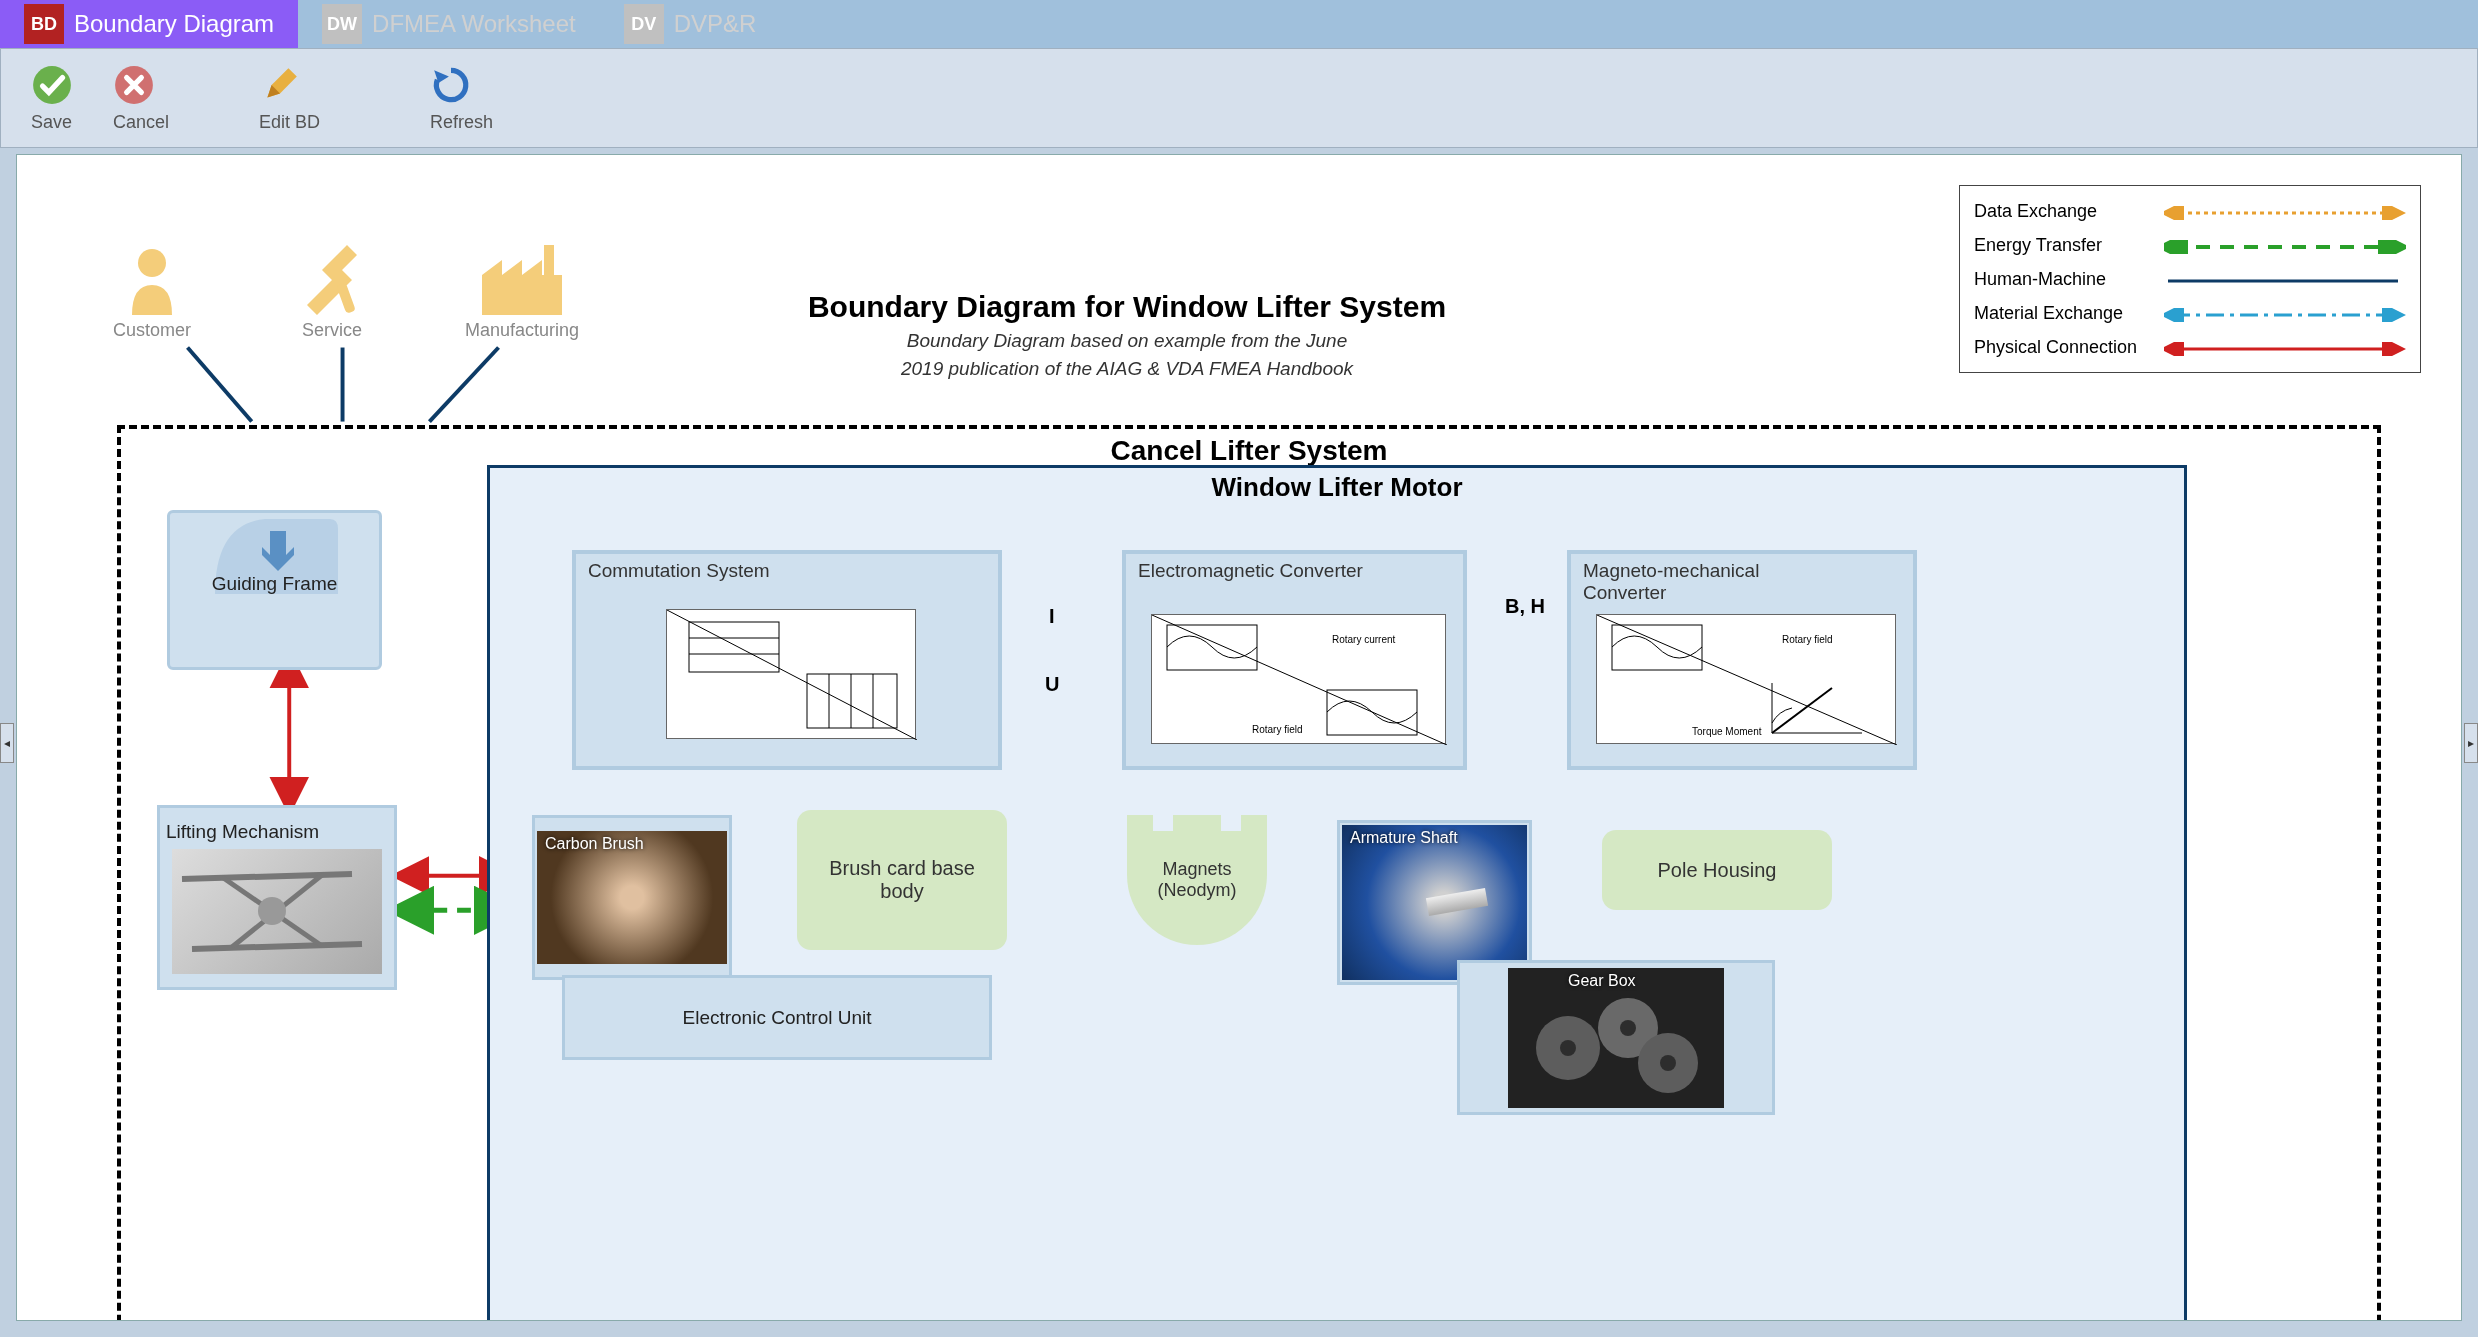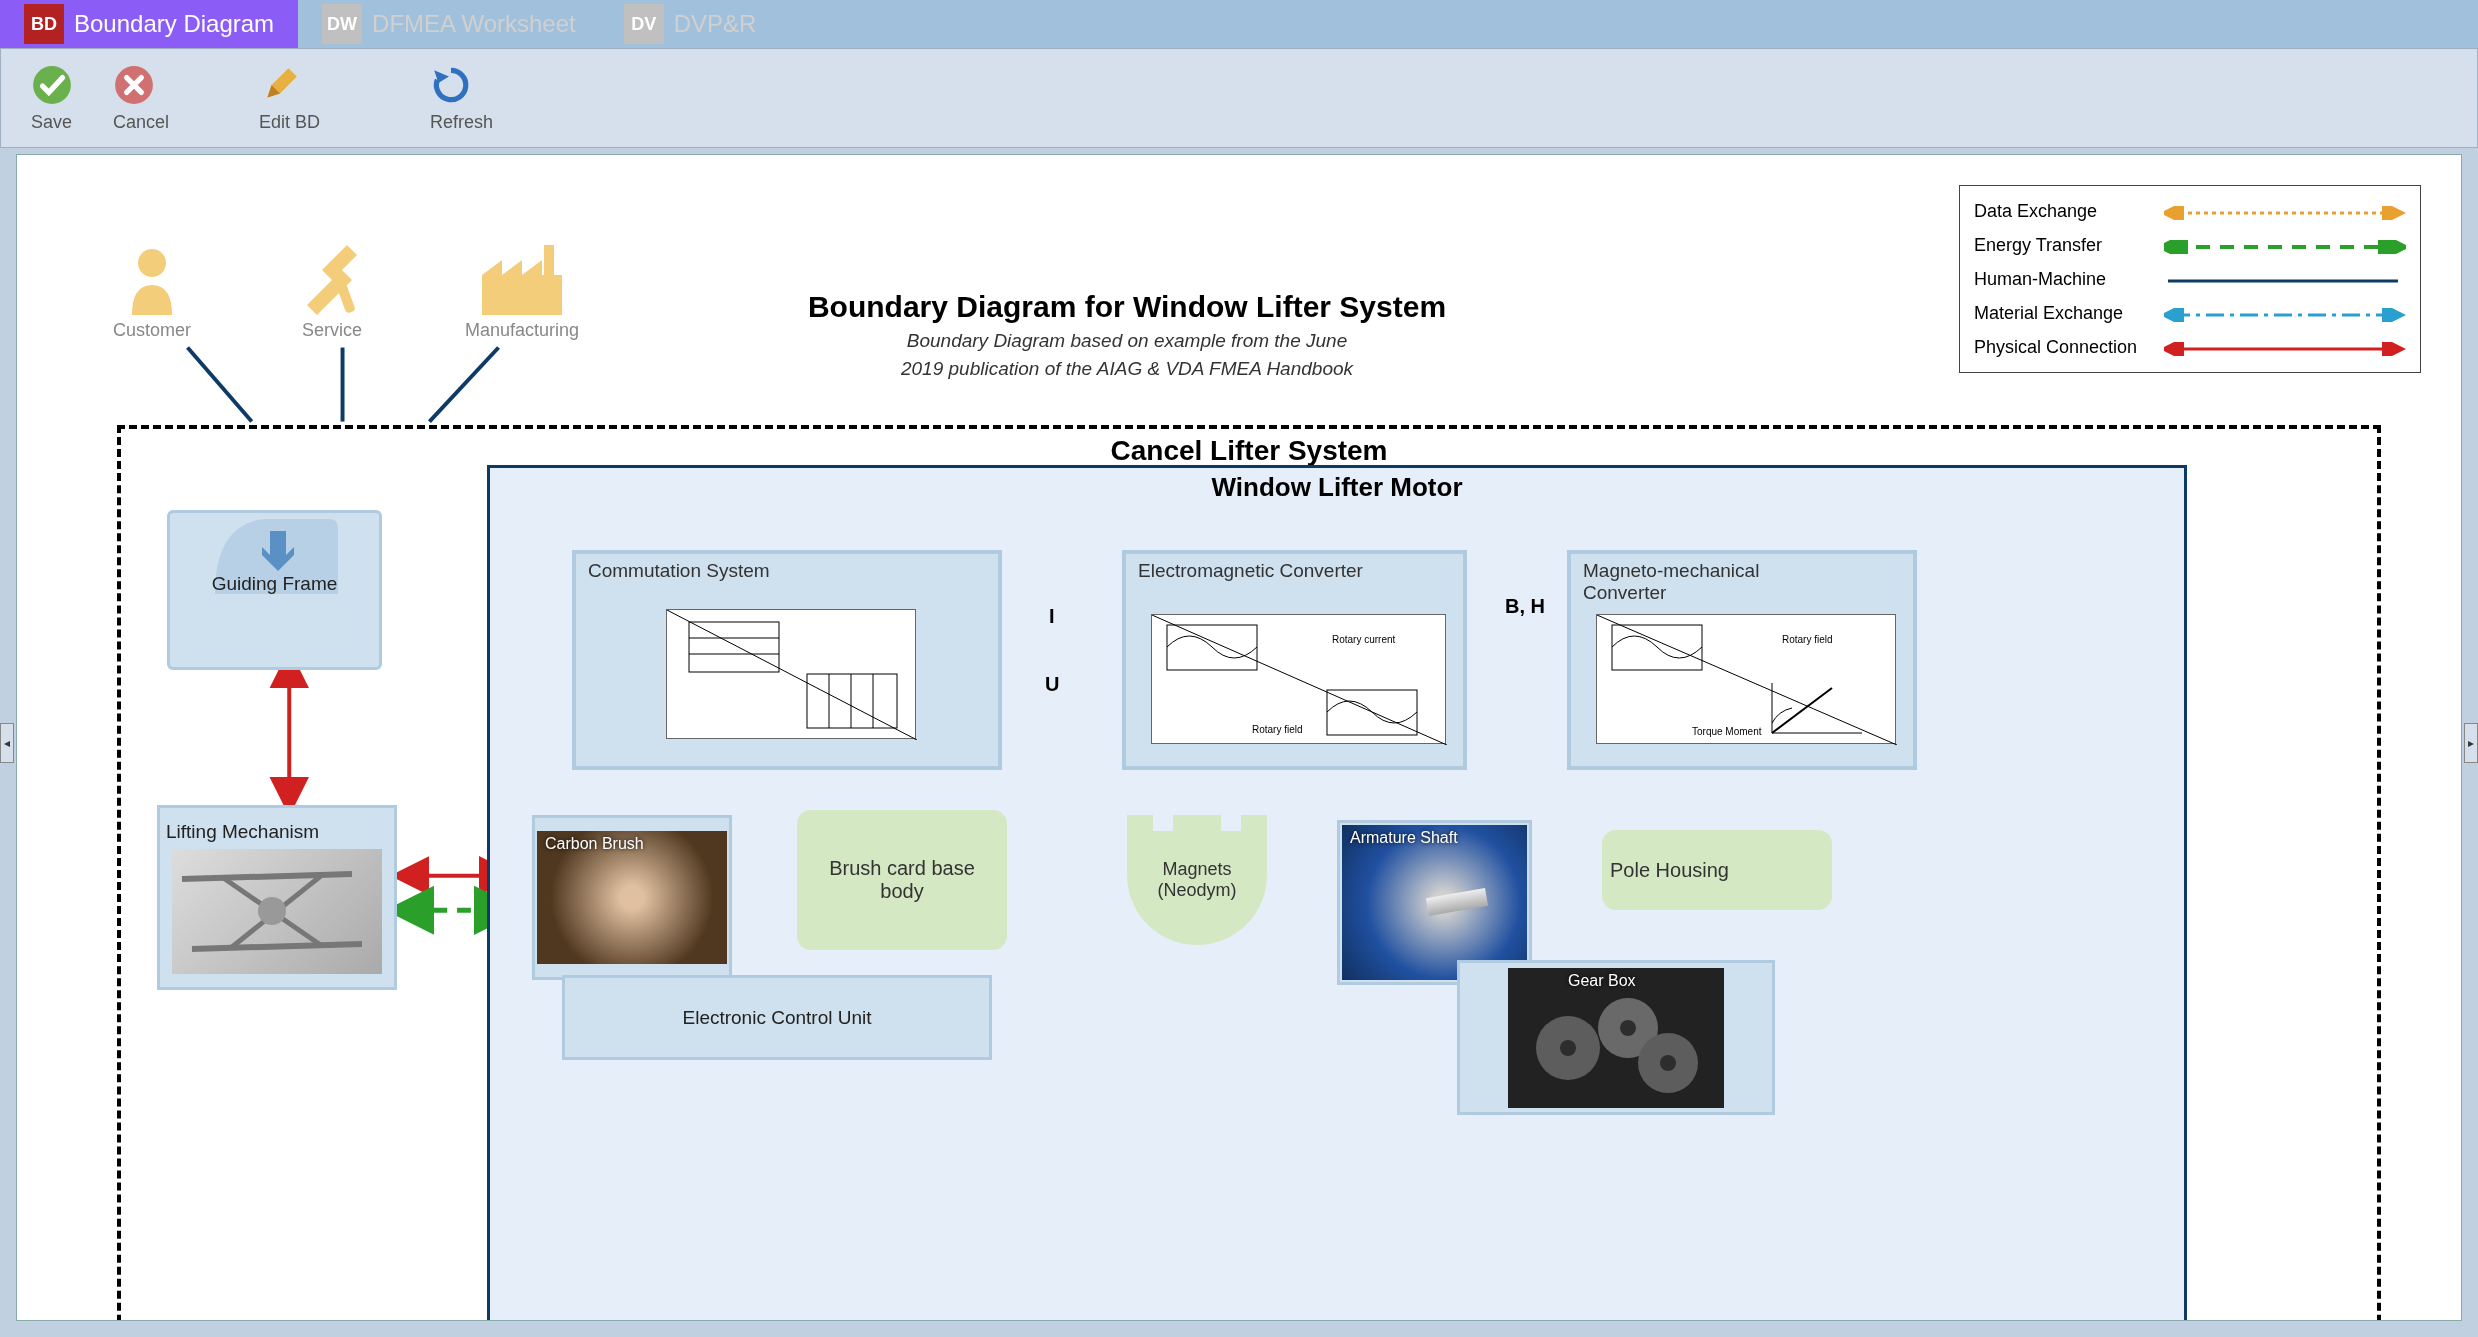--- a/index.html
+++ b/index.html
@@ -34,21 +34,21 @@
 .title-block h1 { font-size: 30px; font-weight: bold; }
 .title-block p { font-size: 19px; font-style: italic; color: #333; margin-top: 6px; }
 
 .boundary { position: absolute; left: 100px; top: 270px; right: 80px; height: 970px; border: 4px dashed #000; }
 .boundary .blabel { text-align: center; font-weight: bold; font-size: 28px; margin-top: 6px; }
 
 .motor { position: absolute; left: 470px; top: 310px; width: 1700px; height: 910px; border: 3px solid #0d3b66; background: #e6eff9; }
 .motor .mlabel { text-align: center; font-weight: bold; font-size: 26px; margin-top: 4px; }
 
 .lightblue { position: absolute; background: #cfe0ee; border: 3px solid #b0cbe0; text-align: center; display: flex; flex-direction: column; align-items: center; justify-content: center; font-size: 19px; color: #222; padding: 6px; }
-.greenbox { position: absolute; background: #d5e8c4; border-radius: 14px; display: flex; align-items: center; justify-content: flex-start; text-align: center; font-size: 20px; color: #333; padding: 8px; }
+.greenbox { position: absolute; background: #d5e8c4; border-radius: 14px; display: flex; align-items: center; justify-content: center; text-align: center; font-size: 20px; color: #333; padding: 8px; }
 .magnet { position: absolute; background: #d5e8c4; width: 140px; height: 130px; border-radius: 0 0 70px 70px; display: flex; align-items: center; justify-content: center; text-align: center; font-size: 18px; color: #333; }
 .whitebox { position: absolute; background: #fff; border: 1px solid #666; }
 .imgph { position: absolute; background: #444; display: flex; align-items: center; justify-content: center; color: #fff; font-size: 16px; text-shadow: 0 0 4px #000; }
 .boxlabel { position: absolute; top: 6px; left: 12px; font-size: 18px; color: #333; text-align: left; }
 
 .convbox { position: absolute; background: #cfe0ee; border: 4px solid #b0cbe0; }
 .convbox .boxlabel { font-size: 19px; }
 
 svg.wires { position: absolute; left: 0; top: 0; width: 100%; height: 100%; pointer-events: none; }
 

